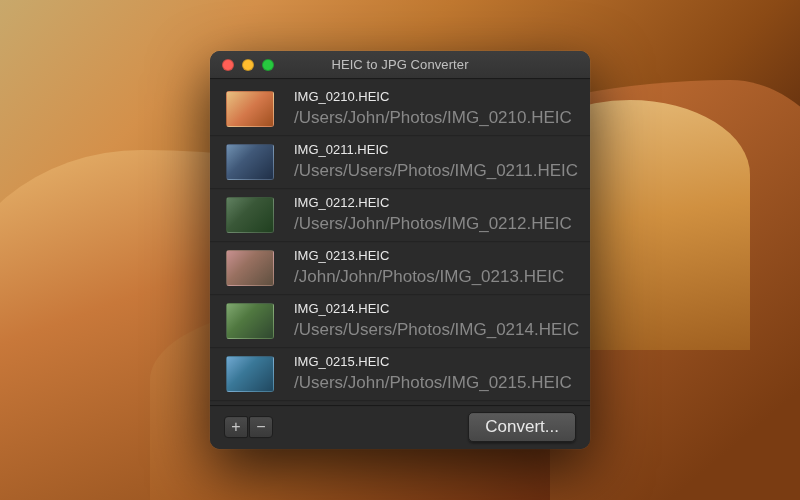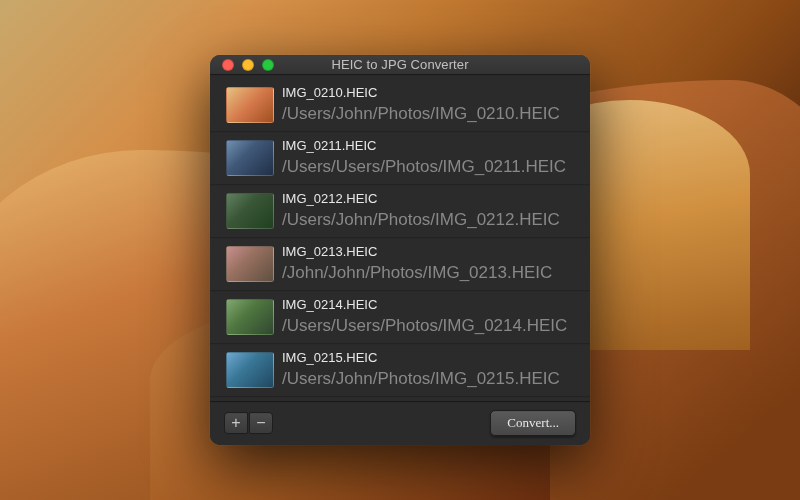--- a/index.html
+++ b/index.html
@@ -87,21 +87,21 @@
       transform: translate(-50%, -50%);
       width: 380px;
       background: #2b2b2b;
       border-radius: 10px;
       box-shadow: 0 20px 60px rgba(0,0,0,0.7), 0 0 0 0.5px rgba(255,255,255,0.1);
       overflow: hidden;
     }
 
     .title-bar {
       background: linear-gradient(180deg, #3d3d3d 0%, #333333 100%);
-      height: 20px;
+      height: 28px;
       display: flex;
       align-items: center;
       padding: 0 12px;
       position: relative;
       border-bottom: 1px solid #1a1a1a;
     }
 
     .traffic-lights {
       display: flex;
       gap: 8px;
@@ -142,21 +142,21 @@
 
     .file-list {
       padding: 4px 0;
       background: #2b2b2b;
     }
 
     .file-item {
       display: flex;
       align-items: center;
       padding: 6px 16px;
-      gap: 8px;
+      gap: 20px;
       cursor: default;
       border-bottom: 1px solid #232323;
     }
 
     .file-thumbnail {
       width: 48px;
       height: 36px;
       border-radius: 3px;
       overflow: hidden;
       flex-shrink: 0;
@@ -226,23 +226,23 @@
     .icon-button:last-child {
       border-radius: 2px 4px 4px 2px;
     }
 
     .convert-button {
       background: linear-gradient(180deg, #5a5a5a 0%, #474747 100%);
       border: 1px solid #1e1e1e;
       border-radius: 5px;
       padding: 4px 16px;
       color: #e8e8e8;
-      font-size: 13px;
+      font-size: 17px;
       cursor: pointer;
-      font-family: Liberation Serif, serif;
+      font-family: Liberation Sans, sans-serif;
       font-weight: 400;
       box-shadow: 0 1px 2px rgba(0,0,0,0.3);
     }
   </style>
 </head>
 <body>
 
 <div class="desktop-bg">
   <div class="dune-layer">
     <div class="dune2"></div>

